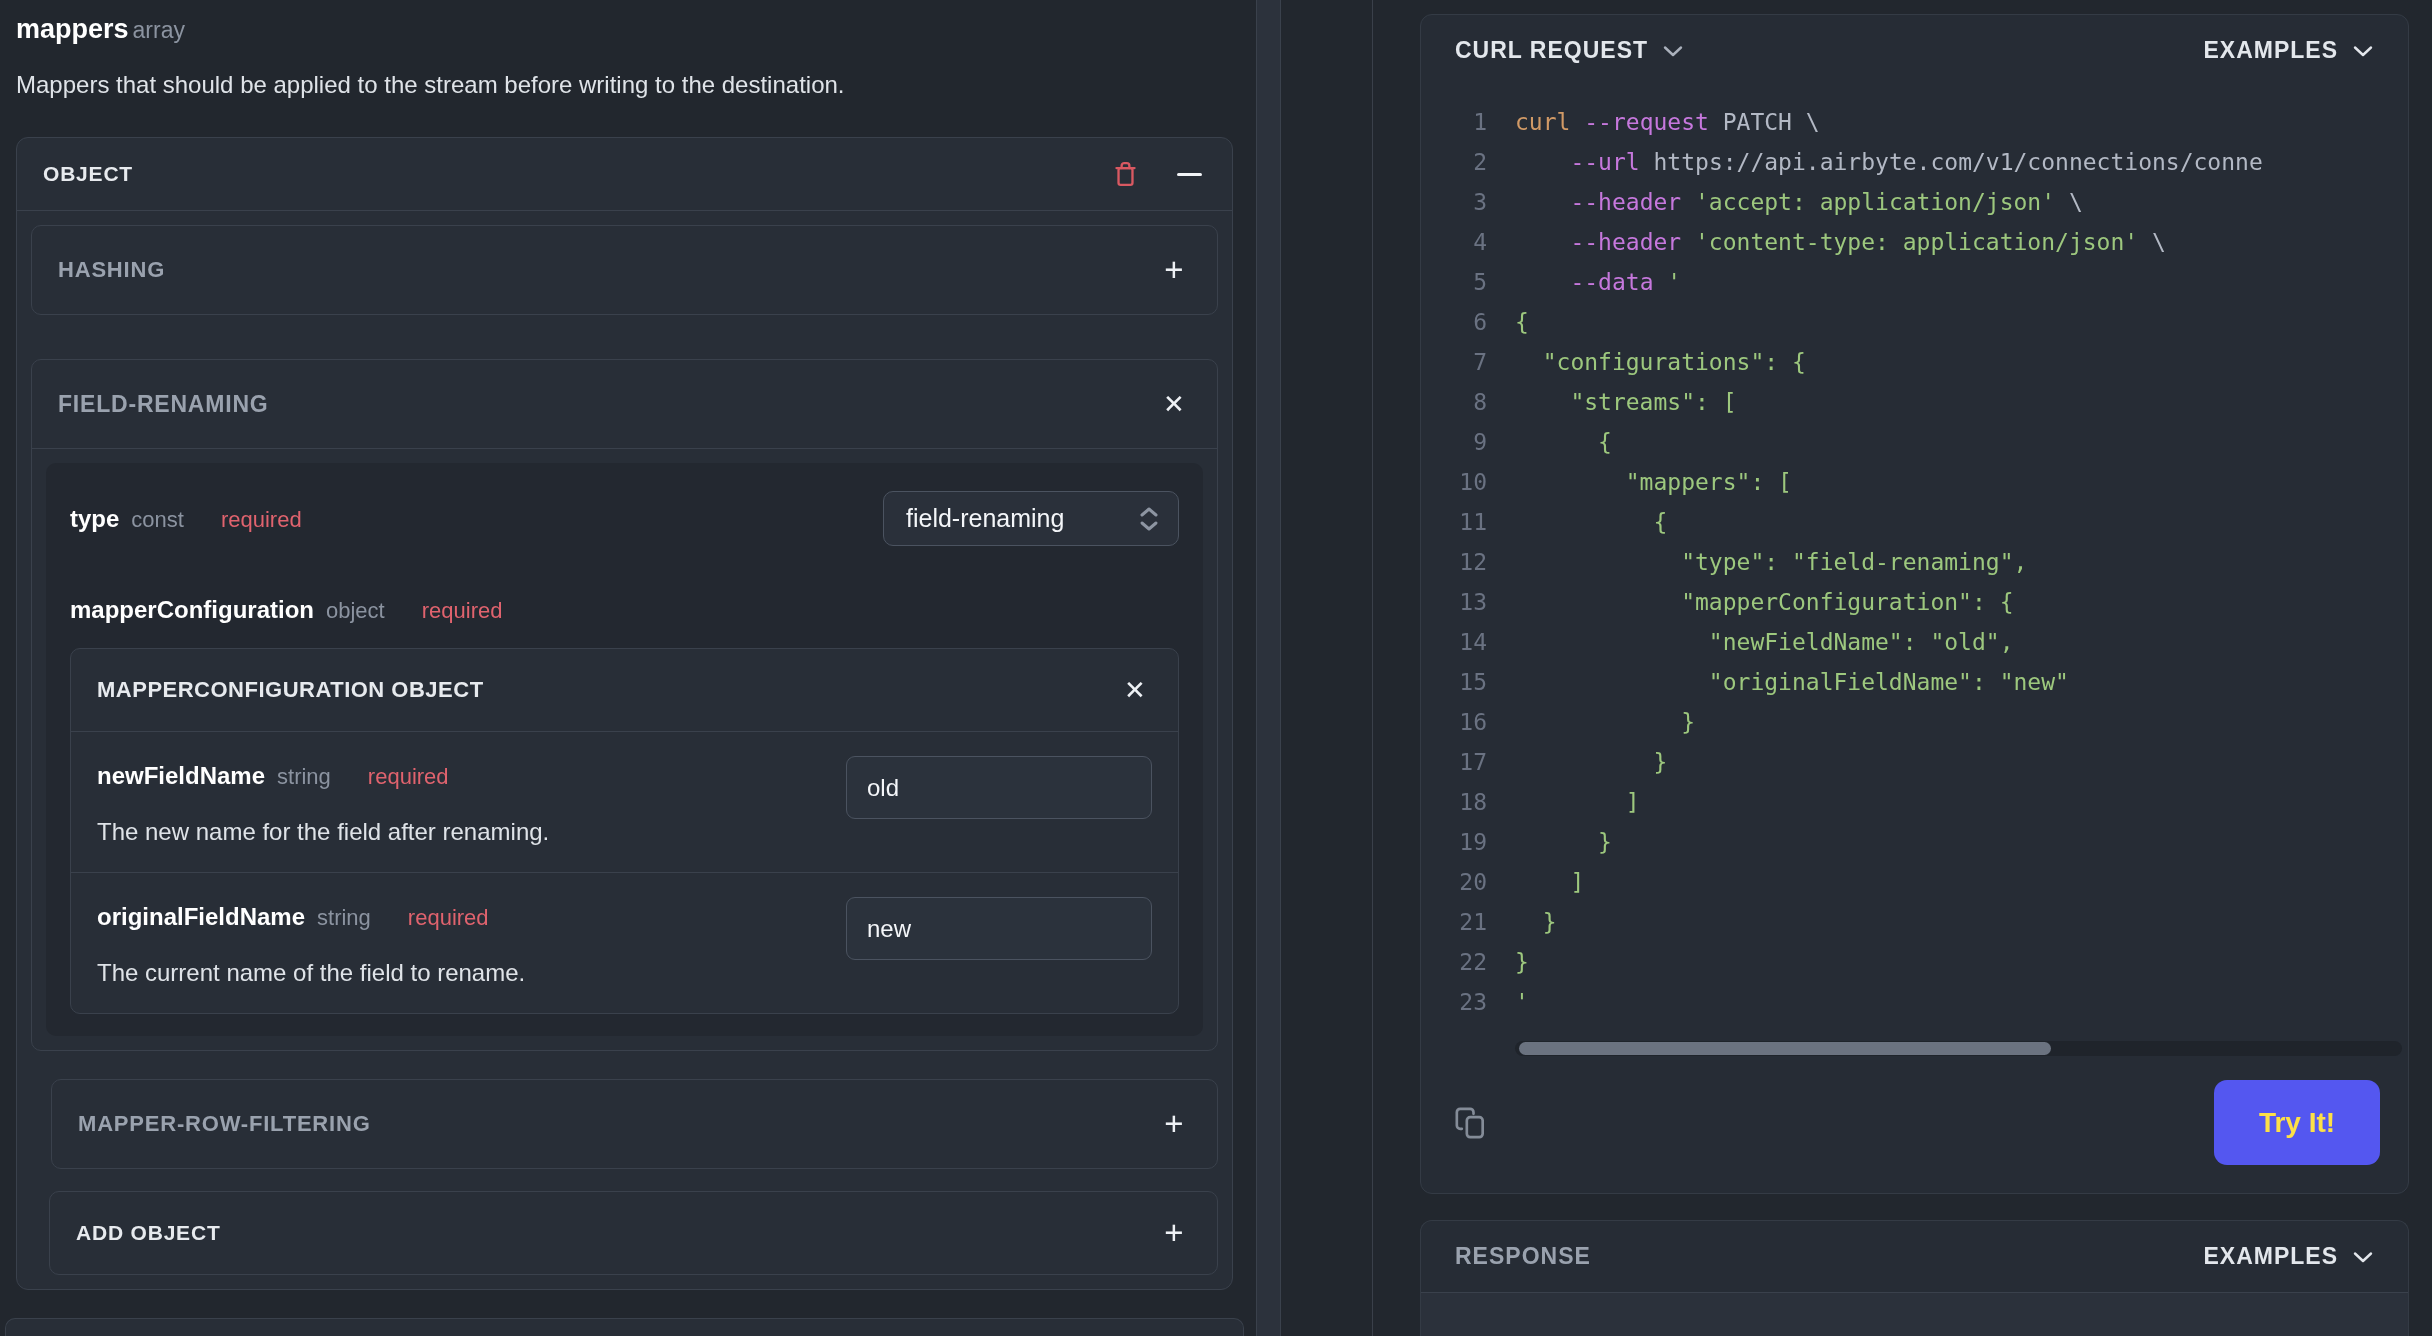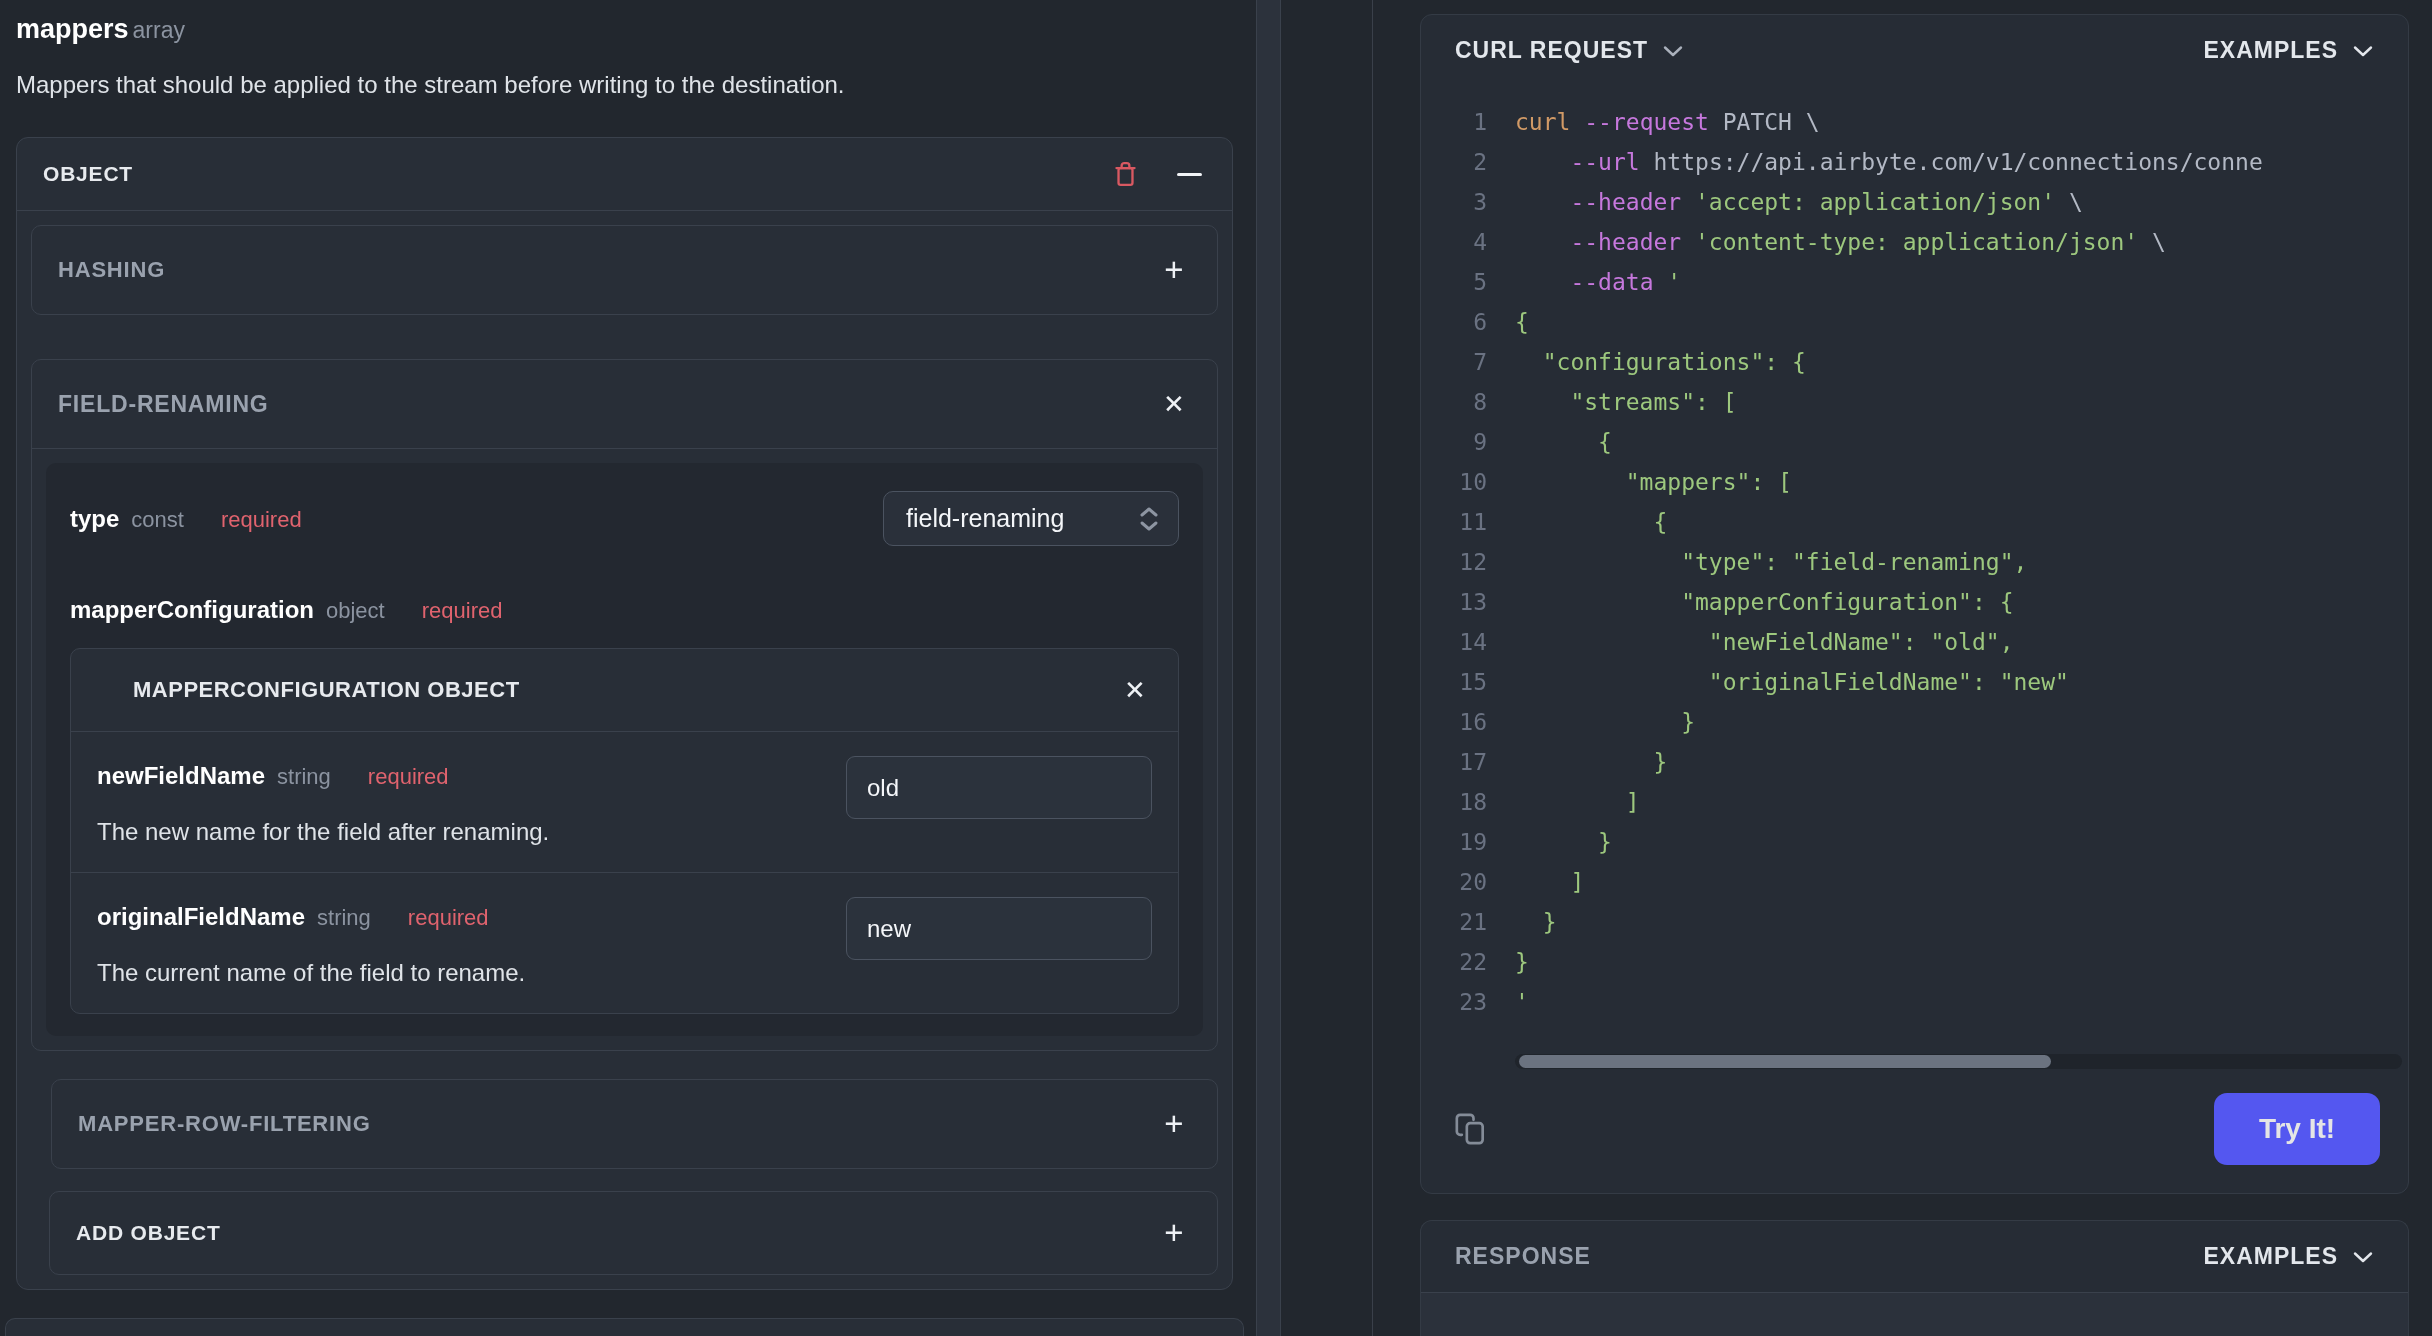--- a/index.html
+++ b/index.html
@@ -55,21 +55,21 @@
   .prop-label .pname{font-size:24px;font-weight:700;color:#fff;}
   .prop-label .pmeta{font-size:22px;color:var(--muted2);}
   .prop-label .preq{font-size:22px;margin-left:25px;}
   .select-box{margin-left:auto;display:flex;align-items:center;gap:20px;background:#2a303a;border:1px solid var(--input-line);border-radius:10px;padding:12px 18px 12px 22px;min-width:296px;cursor:pointer;}
   .select-box .sel-value{font-size:25px;color:#f4f6f9;}
   .sel-chevrons{margin-left:auto;display:flex;flex-direction:column;gap:2px;}
 
   .mc-label-row{margin-top:50px;}
   .mc-card{margin-top:24px;background:var(--card);border:1px solid var(--line);border-radius:10px;}
   .mc-header{display:flex;align-items:center;padding:24px 26px;border-bottom:1px solid var(--line);}
-  .mc-title{font-size:22px;font-weight:700;letter-spacing:.5px;color:var(--txt);margin-left:36px;}
+  .mc-title{font-size:22px;font-weight:700;letter-spacing:.5px;color:var(--txt);}
   .mc-header .sec-action{margin-left:auto;}
   .field-row{display:flex;align-items:flex-start;padding:24px 26px 26px;}
   .field-row + .field-row{border-top:1px solid var(--line);}
   .field-row .f-left{flex:1;padding-top:6px;}
   .field-row .f-desc{margin-top:28px;font-size:24px;color:var(--desc);}
   .text-input{width:306px;height:63px;background:var(--input-bg);border:1px solid var(--input-line);border-radius:9px;color:#f4f6f9;font-size:24px;font-family:"Liberation Sans",sans-serif;padding:0 20px;outline:none;}
 
   .add-row{display:flex;align-items:center;border:1px solid var(--line);border-radius:10px;padding:24px 26px;background:var(--card);cursor:pointer;}
   .add-row .add-title{font-size:21px;font-weight:700;letter-spacing:.8px;color:var(--txt);}
   .add-row .sec-action{margin-left:auto;}
@@ -88,21 +88,21 @@
   .panel-header{display:flex;align-items:center;padding:22px 34px;flex:0 0 auto;}
   .panel-title{font-size:23px;font-weight:700;letter-spacing:1px;color:#e3e7ec;display:flex;align-items:center;gap:14px;cursor:pointer;}
   .panel-title.dim{color:var(--muted);cursor:default;}
   .examples-btn{margin-left:auto;font-size:23px;font-weight:700;letter-spacing:1px;color:#e3e7ec;display:flex;align-items:center;gap:14px;cursor:pointer;}
   .code-area{flex:1 1 auto;overflow:hidden;padding:16px 0 0 16px;}
   .code-line{display:flex;line-height:40px;font-family:"DejaVu Sans Mono",monospace;font-size:23px;white-space:pre;}
   .code-line .ln{width:50px;text-align:right;margin-right:28px;color:var(--lnum);flex:0 0 auto;}
   .hscrollbar{flex:0 0 auto;margin:8px 6px 0 94px;height:15px;border-radius:8px;background:#1f242b;position:relative;}
   .hscrollbar .thumb{position:absolute;left:4px;top:1px;height:13px;width:60%;border-radius:7px;background:#6b7380;cursor:pointer;}
   .curl-footer{flex:0 0 auto;display:flex;align-items:center;padding:24px 28px 28px;}
-  .try-btn{margin-left:auto;border:none;border-radius:13px;padding:12px 30px;height:72px;min-width:166px;color:#e5e5e5;font-size:28px;font-weight:700;font-family:"Liberation Sans",sans-serif;cursor:pointer;}
+  .try-btn{margin-left:auto;border:none;border-radius:13px;padding:12px 30px;height:85px;min-width:166px;color:#fde047;font-size:28px;font-weight:700;font-family:"Liberation Sans",sans-serif;cursor:pointer;}
   .response-card{flex:1 1 auto;margin-top:26px;border-radius:12px 12px 0 0;border-bottom:none;}
   .response-header{border-bottom:1px solid var(--line);}
   .response-body{flex:1;background:#2b313b;}
 
   svg{display:block}
 </style>
 </head>
 <body>
 
 <div class="page">

